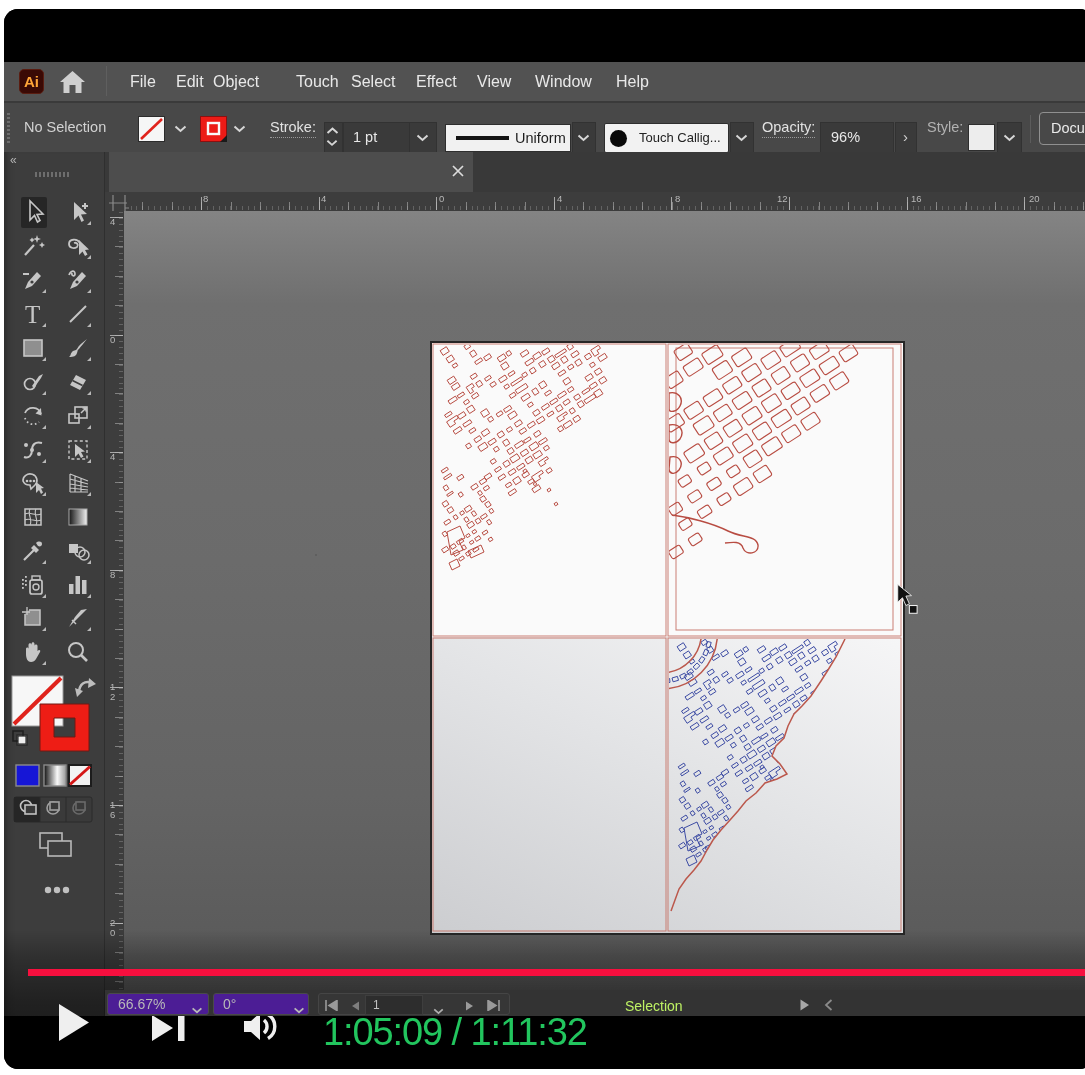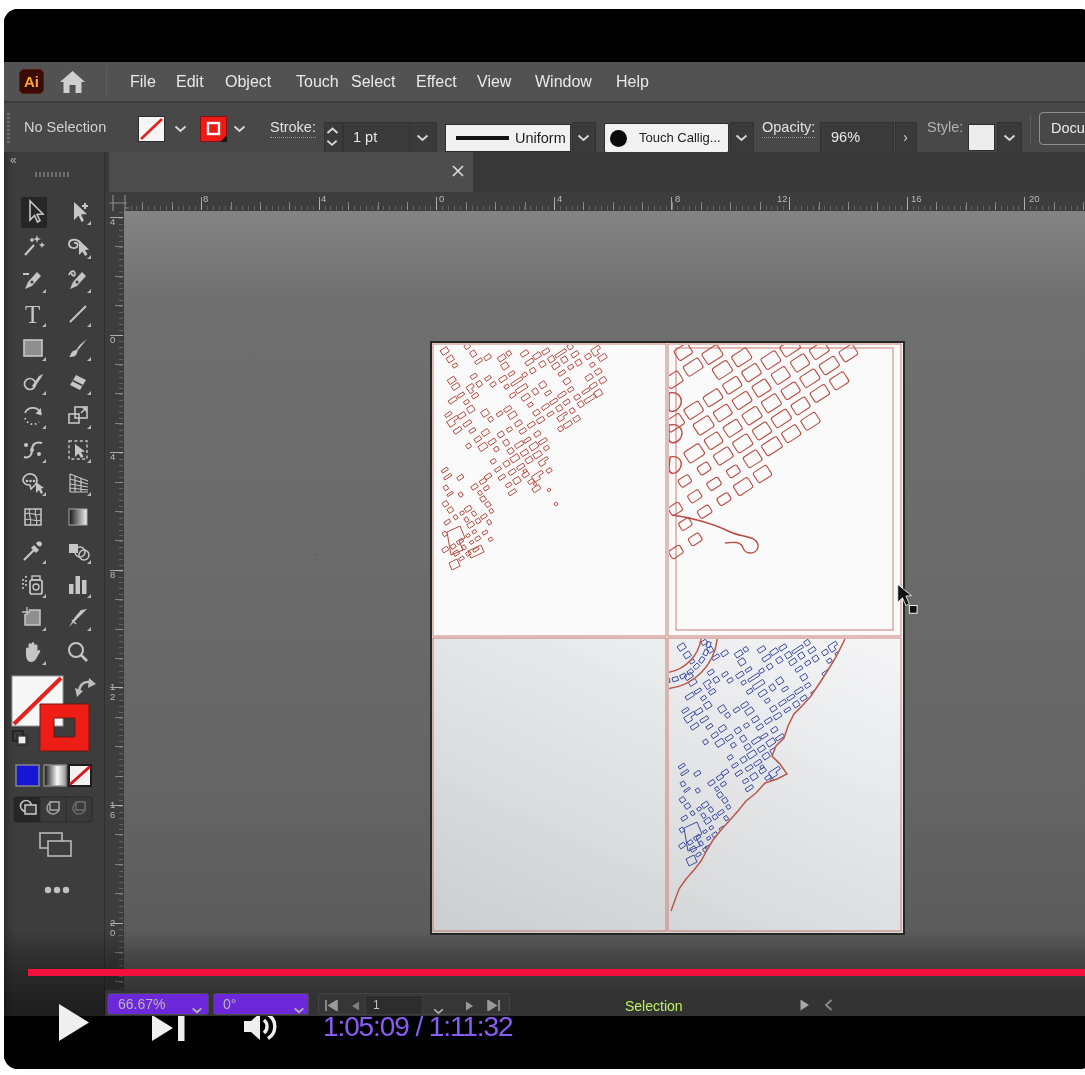--- a/index.html
+++ b/index.html
@@ -32,39 +32,39 @@
   background:linear-gradient(180deg,#848484 0%,#6f6f6f 12%,#6b6b6b 45%,#646464 75%,#585858 100%);}
 .rnum{position:absolute;color:#b8b8b8;font-size:9.5px;line-height:10px;}
 
 #artboard{position:absolute;left:308px;top:132px;width:471px;height:590px;
   background:#fafafa;box-shadow:0 0 0 2px #262626;}
 #abbot{position:absolute;left:0;top:294px;width:471px;height:296px;
   background:linear-gradient(205deg,#f6f6f7 0%,#e3e4e6 45%,#cccdd0 100%);}
 
 #statusbar{position:absolute;left:101px;top:981px;width:989px;height:26px;
   background:#333333;font-size:14px;color:#b8b8b8;}
-.sfld{position:absolute;top:3px;height:22px;background:#6d28d9;border:1px solid #4a4a4a;
+.sfld{position:absolute;top:3px;height:22px;background:#4c1d95;border:1px solid #4a4a4a;
   border-radius:3px;line-height:20px;}
 
 #topblack{position:absolute;left:0;top:0;width:100%;height:53px;background:#000;}
 #botblack{position:absolute;left:0;top:1007px;width:100%;height:53px;background:#000;}
 #shade{position:absolute;left:0;top:921px;width:100%;height:86px;
   background:linear-gradient(180deg,rgba(0,0,0,0) 0%,rgba(0,0,0,0.22) 30%,rgba(0,0,0,0.34) 55%,rgba(0,0,0,0.45) 80%,rgba(0,0,0,0.50) 100%);pointer-events:none;}
 #redbar{position:absolute;left:24px;top:960px;width:1066px;height:6.5px;background:#f70f3e;}
-#timetxt{position:absolute;left:319px;top:1002px;color:#8b5cf6;font-size:28px;
+#timetxt{position:absolute;left:319px;top:1002px;color:#22c55e;font-size:38px;
   letter-spacing:-1.1px;}
 </style></head><body>
 <div id="page">
     <div id="video">
 
 <div id="topblack"></div>
 <div id="menubar">
 <span class="mitem" style="left:126px">File</span>
 <span class="mitem" style="left:172px">Edit</span>
-<span class="mitem" style="left:221px">Object</span>
+<span class="mitem" style="left:209px">Object</span>
 <span class="mitem" style="left:292px">Touch</span>
 <span class="mitem" style="left:347px">Select</span>
 <span class="mitem" style="left:412px">Effect</span>
 <span class="mitem" style="left:473px">View</span>
 <span class="mitem" style="left:531px">Window</span>
 <span class="mitem" style="left:612px">Help</span>
 <div class="abs" style="left:102px;top:4px;width:1px;height:30px;background:#5f5f5f"></div>
 <div id="ailogo">Ai</div>
 <svg class="abs" style="left:55px;top:8px" width="27" height="24" viewBox="0 0 27 24">
 <path d="M13.5 1 L26 12 L22.5 12 L22.5 23 L16.5 23 L16.5 15 L10.5 15 L10.5 23 L4.5 23 L4.5 12 L1 12 Z" fill="#cfcfcf"></path>

